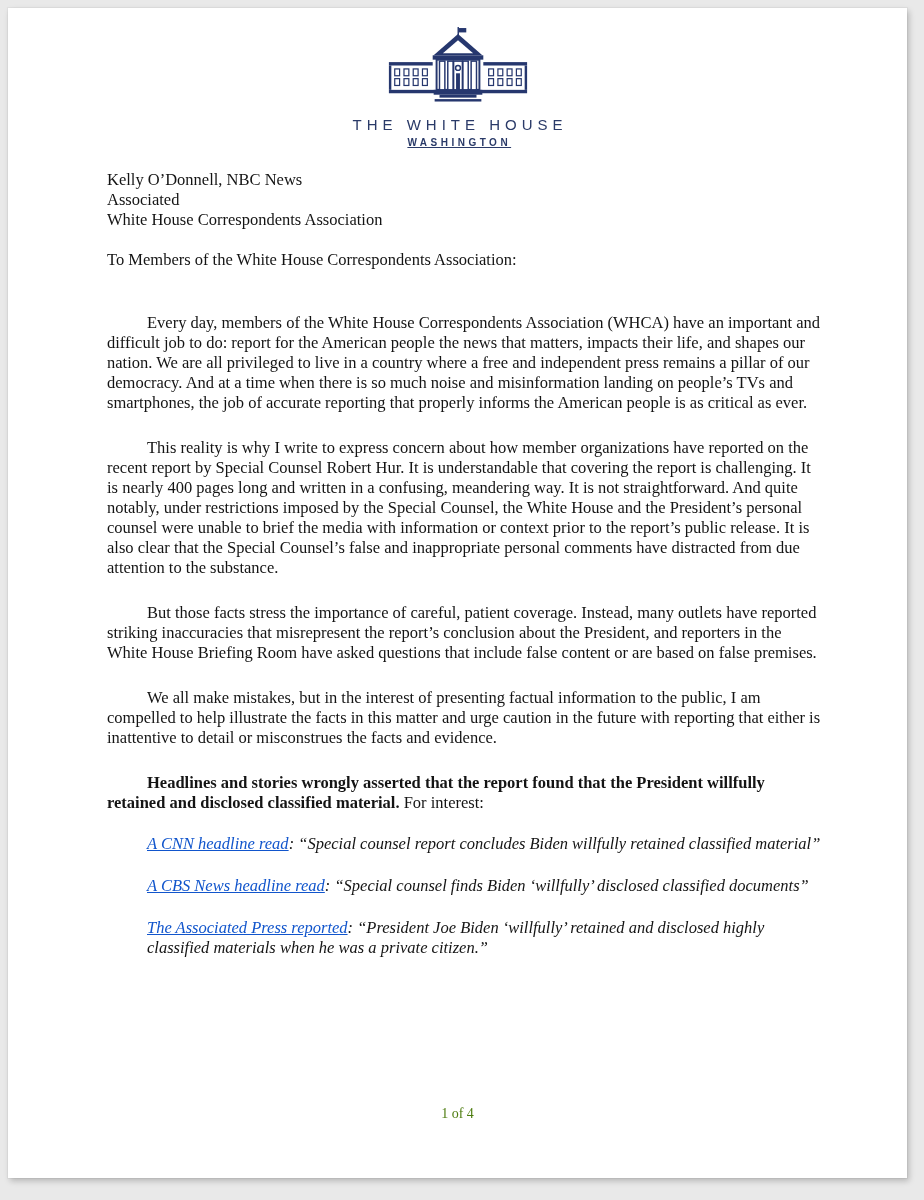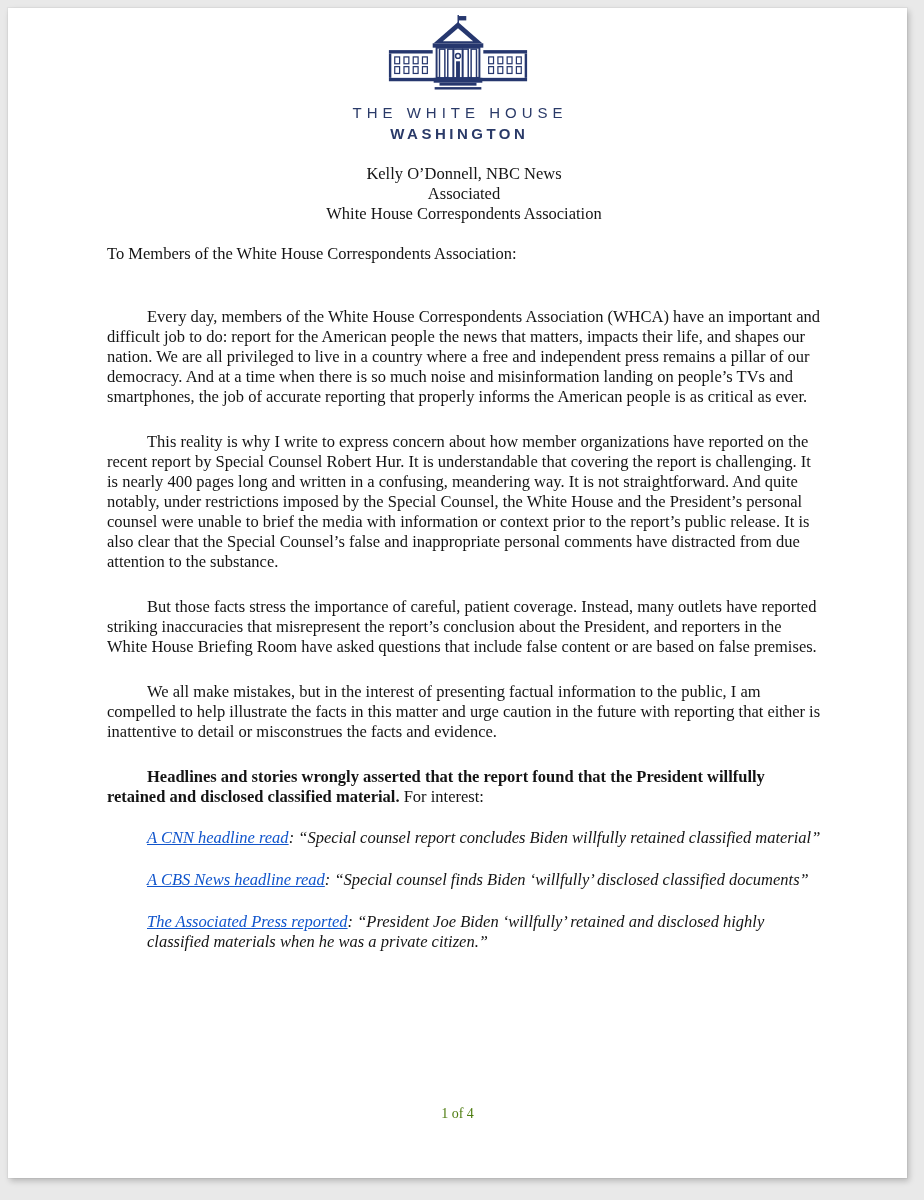--- a/index.html
+++ b/index.html
@@ -8,40 +8,40 @@
     position:relative; width:924px; height:1200px;
     background:#e9e9e9; overflow:hidden;
     font-family:"Liberation Serif","DejaVu Serif",serif;
   }
   .page {
     position:absolute; left:8px; top:8px; width:899px; height:1170px;
     background:#ffffff;
     box-shadow:2px 3px 6px rgba(0,0,0,.22), 0 0 0 1px rgba(0,0,0,.03);
   }
   
-  .letterhead { padding-top:7px; text-align:center; }
+  .letterhead { padding-top:19px; text-align:center; }
   .logo-svg { display:block; margin:0 auto; width:146px; height:78px; }
   .wh-title {
     margin-top:11px;
     font-family:"Liberation Sans","DejaVu Sans",sans-serif;
     font-size:15px; letter-spacing:5px; text-indent:5px;
     color:#2a3a68; font-weight:normal;
   }
   .wh-sub {
     margin-top:4px;
     font-family:"Liberation Sans","DejaVu Sans",sans-serif;
-    font-size:15px; letter-spacing:3.5px; text-indent:3.5px;
-    color:#2a3a68; font-weight:bold;
+    font-size:10px; letter-spacing:3.5px; text-indent:3.5px;
+    color:#2a3a68; font-weight:bold;text-decoration:underline;
   }
   
   .content {
     margin:22px 86px 0 99px;
     font-size:16.5px; line-height:20px; color:#141414;
   }
-  .recipient div { white-space:nowrap;text-align:center; }
+  .recipient div { white-space:nowrap; }
   .salutation { margin-top:20px; margin-bottom:43px; }
   .para { margin-bottom:25px; text-indent:40px; text-align:left;margin-top:13px; }
   .para.heading { margin-bottom:21px; }
   .para.heading b { font-weight:bold; }
   .example { margin:0 0 22px 40px;font-style:italic; }
   .example a {
     color:#1155cc; text-decoration:underline; cursor:pointer;
   }
   .page-footer {
     position:absolute; left:0; right:0; bottom:56px;

